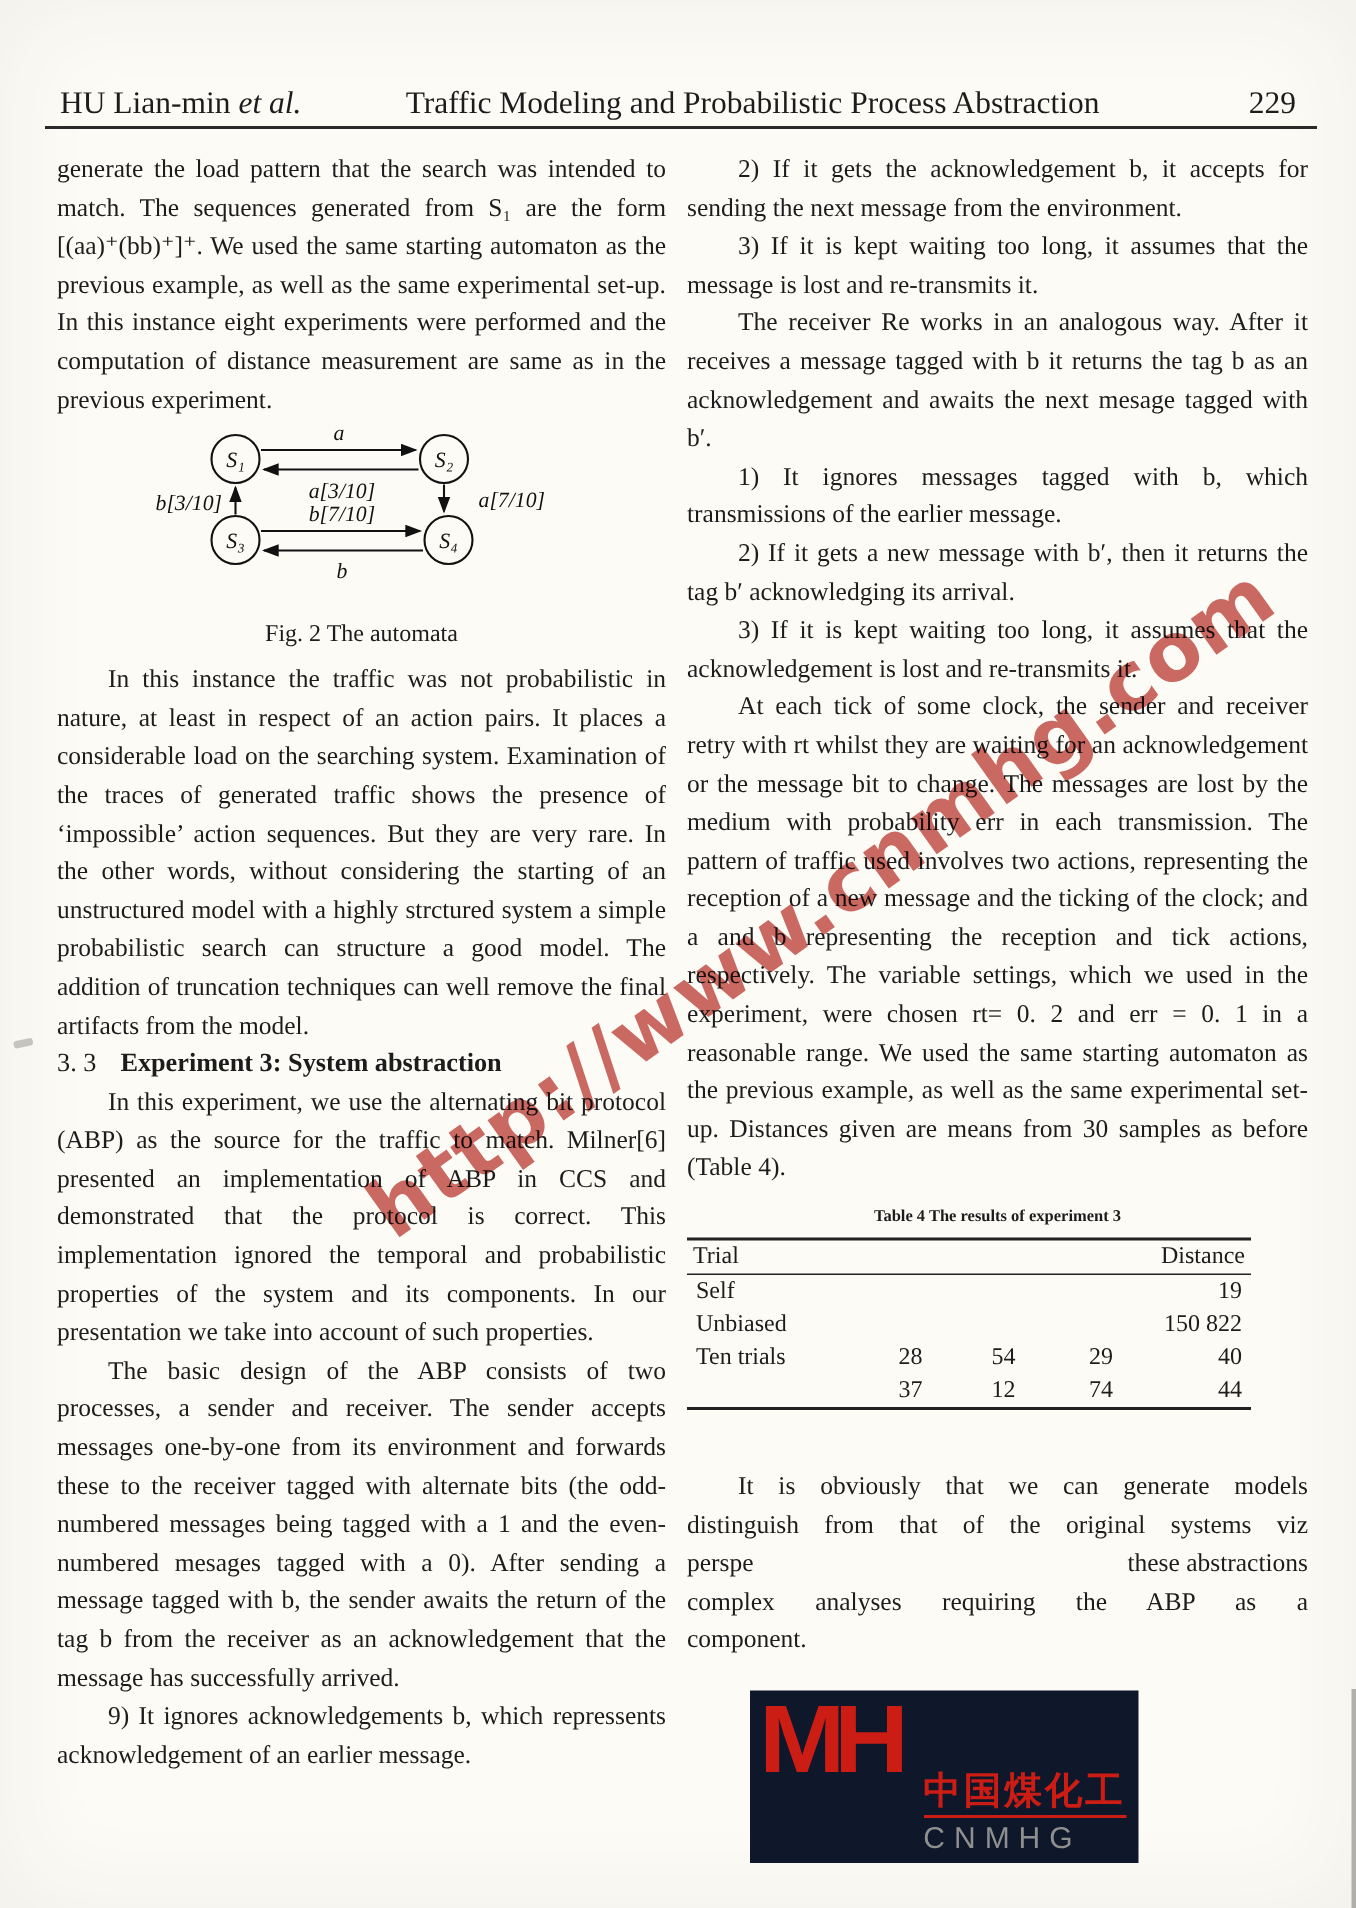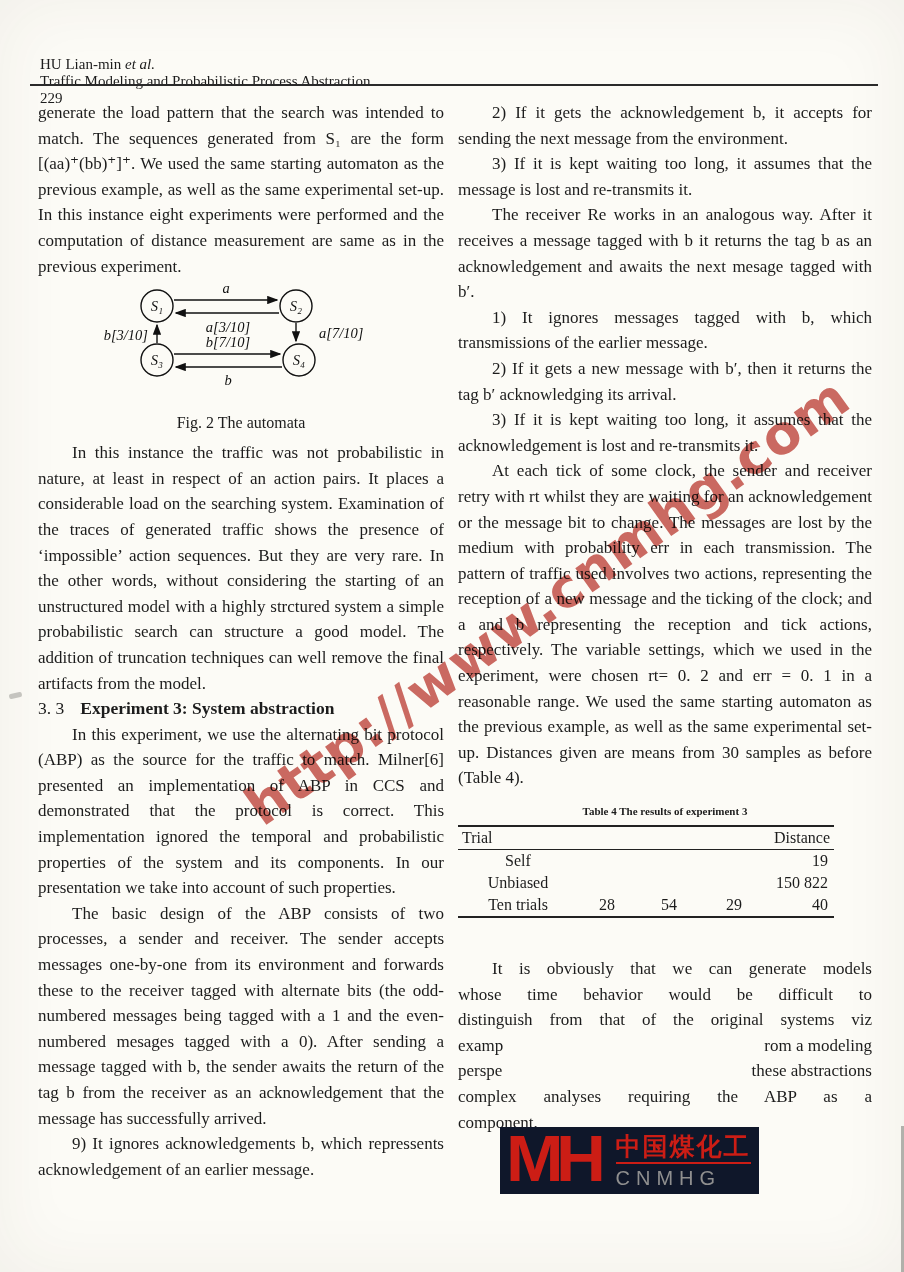--- a/index.html
+++ b/index.html
@@ -6,21 +6,21 @@
   #page {
     position:relative; width:904px; height:1272px; margin:0 auto;
     background:#fcfbf6; overflow:hidden;
     font-family:"Liberation Serif","DejaVu Serif",serif;
     color:#1c1c1c;
     box-shadow: inset 0 0 70px rgba(60,50,30,0.06);
   }
   
   .header-row {
     position:absolute; top:56px; left:40px; width:824px;
-    display:flex; align-items:flex-start; font-size:15px;flex-direction:column;
+    display:flex; align-items:center; font-size:21px;
   }
   .header-authors {white-space:nowrap;}
   .header-authors .etal {font-style:italic;}
   .header-title {flex:1; text-align:center; padding-right:30px;}
   .header-page {white-space:nowrap;}
   .header-rule {position:absolute; top:84px; left:30px; width:848px; height:2px; background:#2a2a2a;}
   
   .col {position:absolute; top:100px; font-size:17px; line-height:25.6px; text-align:justify;}
   .col-left  {left:38px;  width:406px;}
   .col-right {left:458px; width:414px;}
@@ -36,21 +36,21 @@
   .section-heading .num {margin-right:16px;}
   .section-heading .ttl {font-weight:bold;}
   
   .table-caption {text-align:center; text-indent:0; font-weight:bold; font-size:11px; margin:9px 0 3px 0; line-height:22px;}
   table.results {border-collapse:collapse; width:376px; font-size:16px; table-layout:fixed;}
   table.results th, table.results td {padding:0 4px; line-height:22px; font-weight:normal;}
   table.results thead tr {border-top:2.5px solid #222; border-bottom:1.5px solid #222;}
   table.results tbody tr:last-child {border-bottom:2.5px solid #222;}
   th.trial {text-align:left; padding-left:30px;}
   th.distance {text-align:right;}
-  table.results td:first-child {text-align:center; padding-left:6px;}
+  table.results td:first-child {text-align:left; padding-left:6px;}
   table.results td.num {text-align:center;}
   table.results td:last-child {text-align:right; padding-right:6px;}
   
   .final-para {margin-top:38px;}
   .fp-line {text-align:justify; text-align-last:justify; line-height:25.6px;}
   .fp-line.indent {text-indent:2em;}
   .fp-line.last {text-align-last:left;}
   .fp-line.split {display:flex; justify-content:space-between; text-align-last:auto;}
   
   .watermark {
@@ -68,21 +68,21 @@
     background:#0f172a; padding:5px 8px 3px 6px;
   }
   .logo-mark {
     font-family:"Liberation Sans","DejaVu Sans",sans-serif;
     font-weight:bold; font-size:64px; line-height:54px;
     letter-spacing:-7px; color:#cc1d15; transform:scaleX(1.08); transform-origin:left center;
   }
   .logo-right {display:flex; flex-direction:column;}
   .logo-cn {
     font-size:25px; line-height:29px; letter-spacing:2px; font-weight:bold;
-    color:#cc1d15; border-bottom:2.5px solid #cc1d15; padding-bottom:1px;
+    color:#cc1d15; border-bottom:2.5px solid #cc1d15; padding-bottom:1px;margin-top:48px;
   }
   .logo-en {
     font-family:"Liberation Sans","DejaVu Sans",sans-serif;
     font-size:20px; line-height:25px; letter-spacing:6px; color:#8f8f8f; margin-top:2px;
   }
   
   .artifact-margin {position:absolute; left:9px; top:693px; width:13px; height:5px; background:#9a9a96; opacity:.55; border-radius:2px; transform:rotate(-12deg);}
   .artifact-edge {position:absolute; right:0; top:1126px; width:3px; height:146px; background:#4a4a46; opacity:.4;}
 </style>
 </head>
@@ -188,31 +188,33 @@
             <td class="num"></td>
             <td>150 822</td>
           </tr>
           <tr>
             <td>Ten trials</td>
             <td class="num">28</td>
             <td class="num">54</td>
             <td class="num">29</td>
             <td>40</td>
           </tr>
+          <tr>
+            <td></td>
+            <td class="num">37</td>
+            <td class="num">12</td>
+            <td class="num">74</td>
+            <td>44</td>
+          </tr>
         </tbody>
     </table>
 
     <div class="final-para">
         <div class="fp-line indent">It is obviously that we can generate models</div>
-        <div class="fp-line">whose time behavior would be difficult to</div>
         <div class="fp-line">distinguish from that of the original systems viz</div>
-        <div class="fp-line split">
-          <span>examp</span>
-          <span>rom a modeling</span>
-        </div>
         <div class="fp-line split">
           <span>perspe</span>
           <span>these abstractions</span>
         </div>
         <div class="fp-line">complex analyses requiring the ABP as a</div>
         <div class="fp-line last">component.</div>
       </div>
   </div>
 
   <div class="watermark">http://www.cnmhg.com</div>

